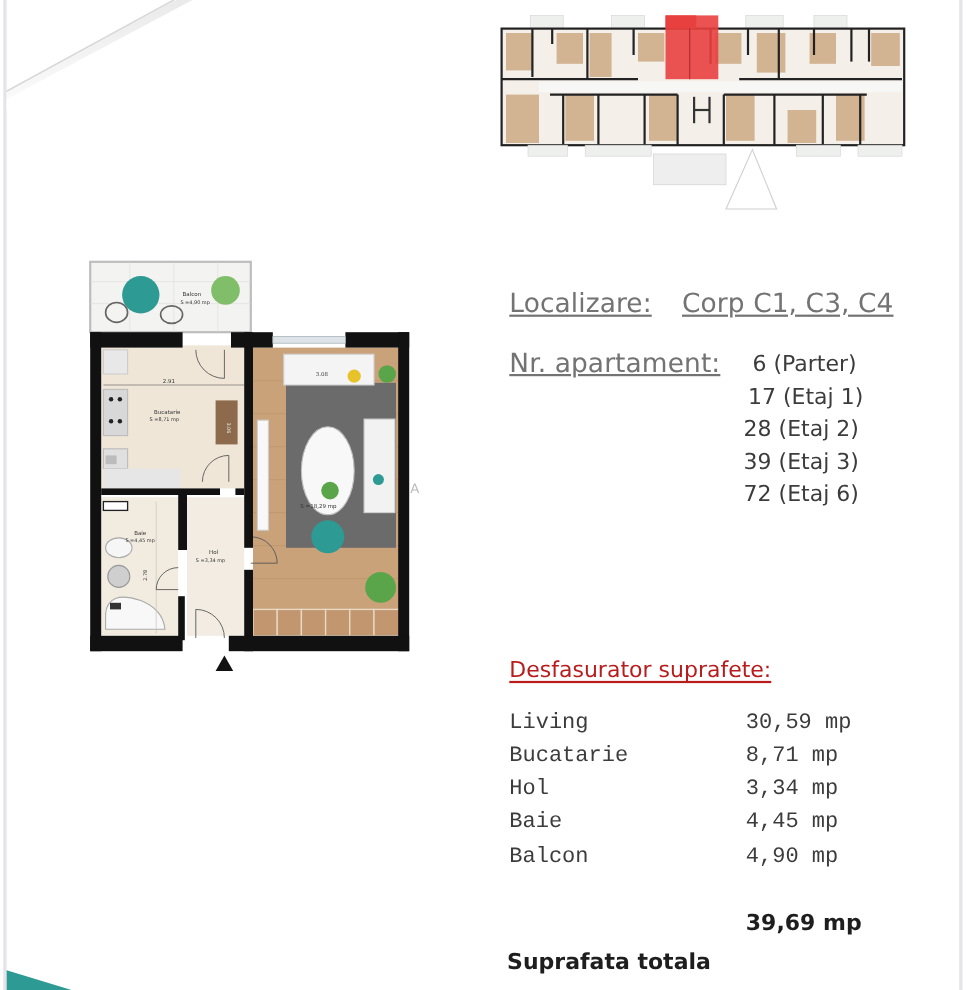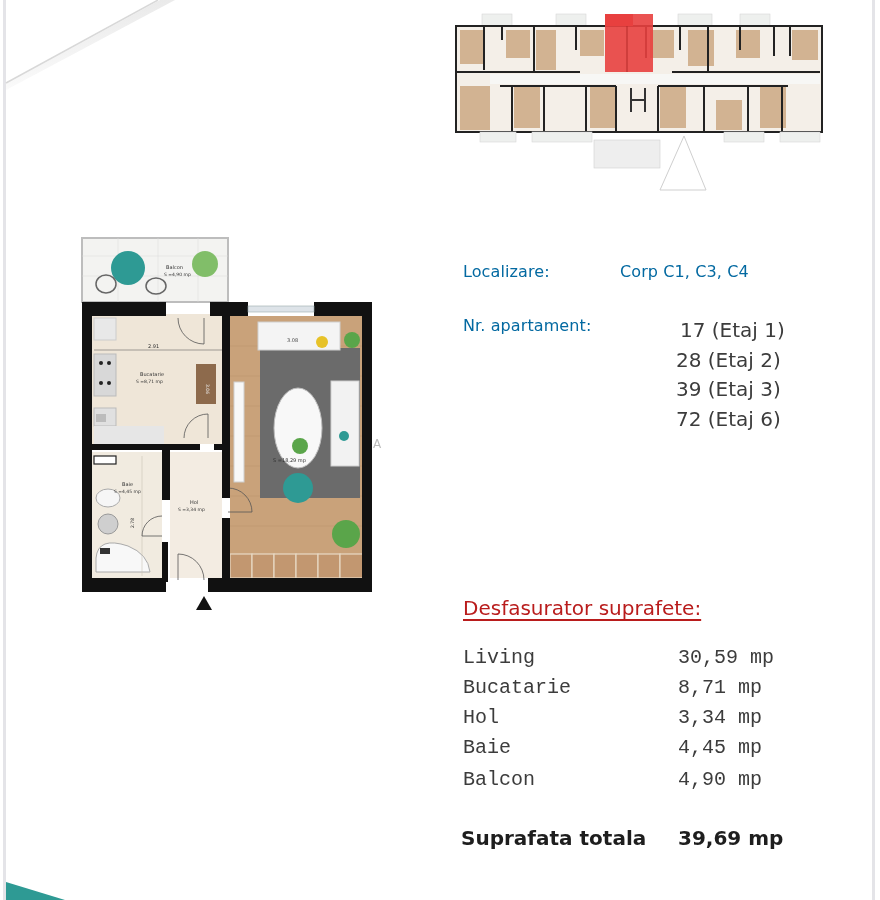--- a/index.html
+++ b/index.html
@@ -16,36 +16,36 @@
     }
     .corner-bottom { position: absolute; left: 0; top: 870px; width: 200px; height: 30px; }
 
     
     .building { position: absolute; left: 440px; top: 0; width: 400px; height: 200px; }
 
     
     .plan { position: absolute; left: 78px; top: 236px; width: 305px; height: 380px; }
 
     
-    .info { position: absolute; font-size: 16px; color: #0369a1; letter-spacing: 0.1px; white-space: nowrap; }
+    .info { position: absolute; font-size: 24px; color: #737373; letter-spacing: 0.1px; white-space: nowrap; text-decoration: underline; }
     .lbl-loc { left: 463px; top: 262px; }
     .val-loc { left: 620px; top: 262px; }
     .lbl-nr { left: 463px; top: 316px; }
     .apt-list { position: absolute; top: 316px; left: 676px; font-size: 20px; line-height: 29.5px; color: #3c3c3c; }
     .apt-list div { white-space: nowrap; }
     .section-title {
       position: absolute; left: 463px; top: 596px; font-size: 20px; color: #b91c1c;
       text-decoration: underline; text-underline-offset: 4px; white-space: nowrap;
     }
     .areas { position: absolute; left: 463px; top: 646px; width: 360px; }
     .area-row { position: relative; height: 30px; font-size: 20px; color: #3c3c3c; font-family: Liberation Mono, monospace; }
     .area-row .name { position: absolute; left: 0; top: 0; }
     .area-row .val { position: absolute; left: 215px; top: 0; }
     .total { position: absolute; left: 461px; top: 826px; width: 360px; font-size: 20px; font-weight: bold; color: #1e1e1e; }
-    .total .name { position: absolute; left: 0; }
+    .total .name { position: absolute; left: 0; margin-top: 36px; }
     .total .val { position: absolute; left: 217px; }
   </style>
 </head>
 <body>
 
 <div class="edge-left"></div>
 <div class="edge-right"></div>
 
 <svg class="corner-top" viewBox="0 0 220 100">
   <defs>
@@ -256,20 +256,21 @@
 
   <polygon points="118,374 126,360 134,374" fill="#111"></polygon>
 
   <text x="295" y="212" font-size="12" fill="#bbb" font-family="DejaVu Sans, sans-serif">A</text>
 </svg>
 
 <div class="info lbl-loc">Localizare:</div>
 <div class="info val-loc">Corp C1, C3, C4</div>
 <div class="info lbl-nr">Nr. apartament:</div>
 <div class="apt-list">
+  <div style="padding-left:8px">6 (Parter)</div>
   <div style="padding-left:4px">17 (Etaj 1)</div>
   <div>28 (Etaj 2)</div>
   <div>39 (Etaj 3)</div>
   <div>72 (Etaj 6)</div>
 </div>
 
 <div class="section-title">Desfasurator suprafete:</div>
 
 <div class="areas">
   <div class="area-row">

